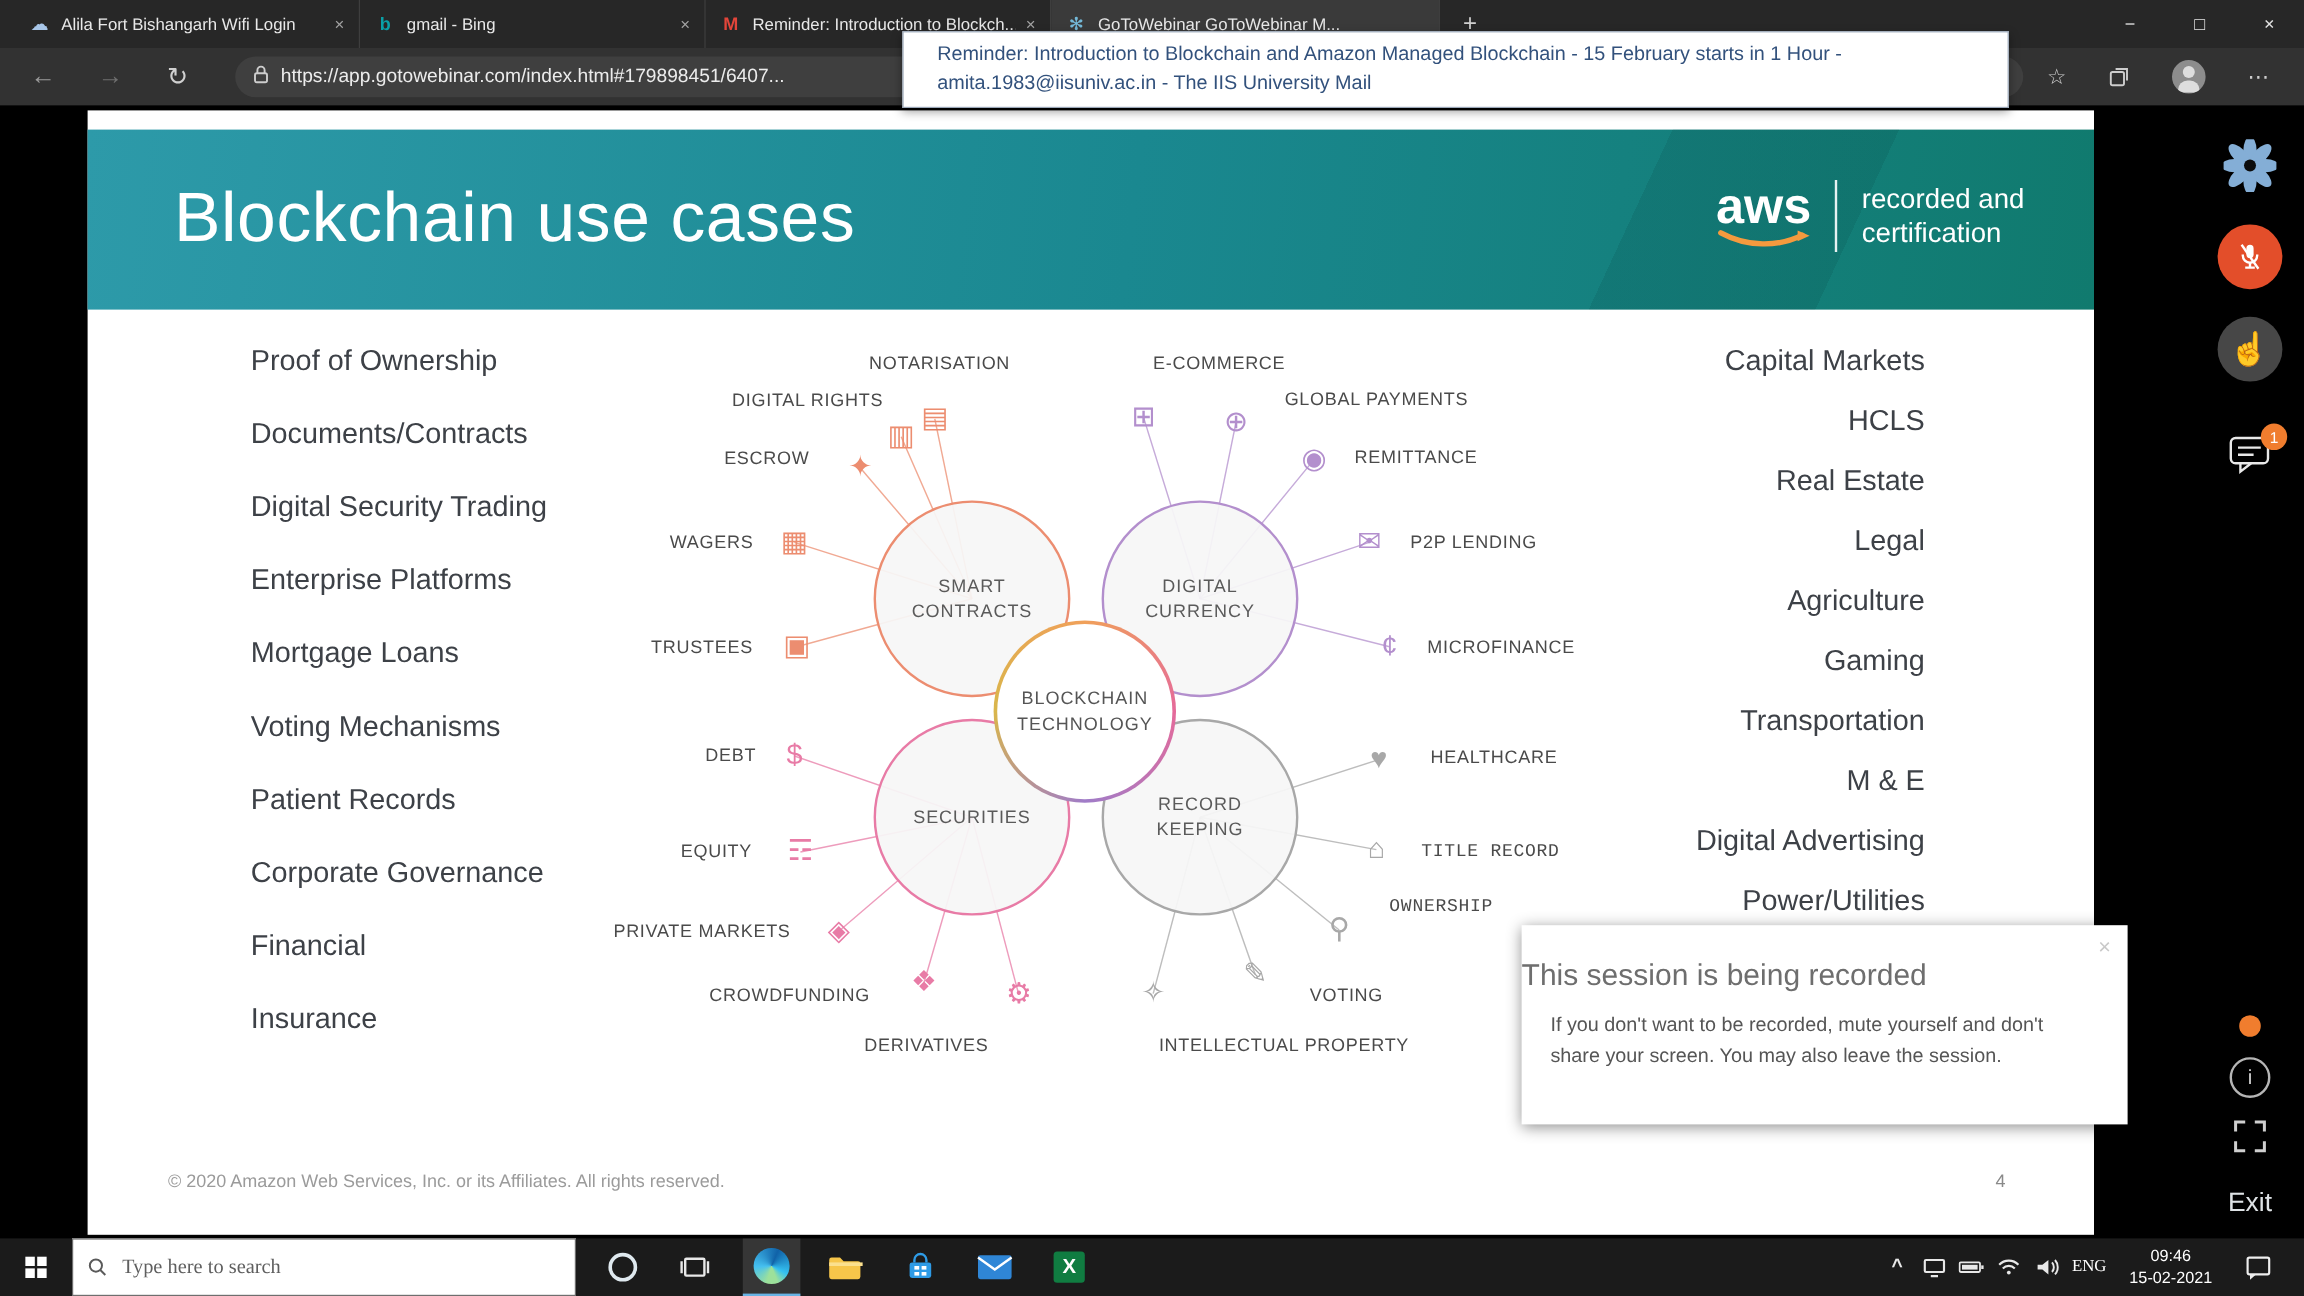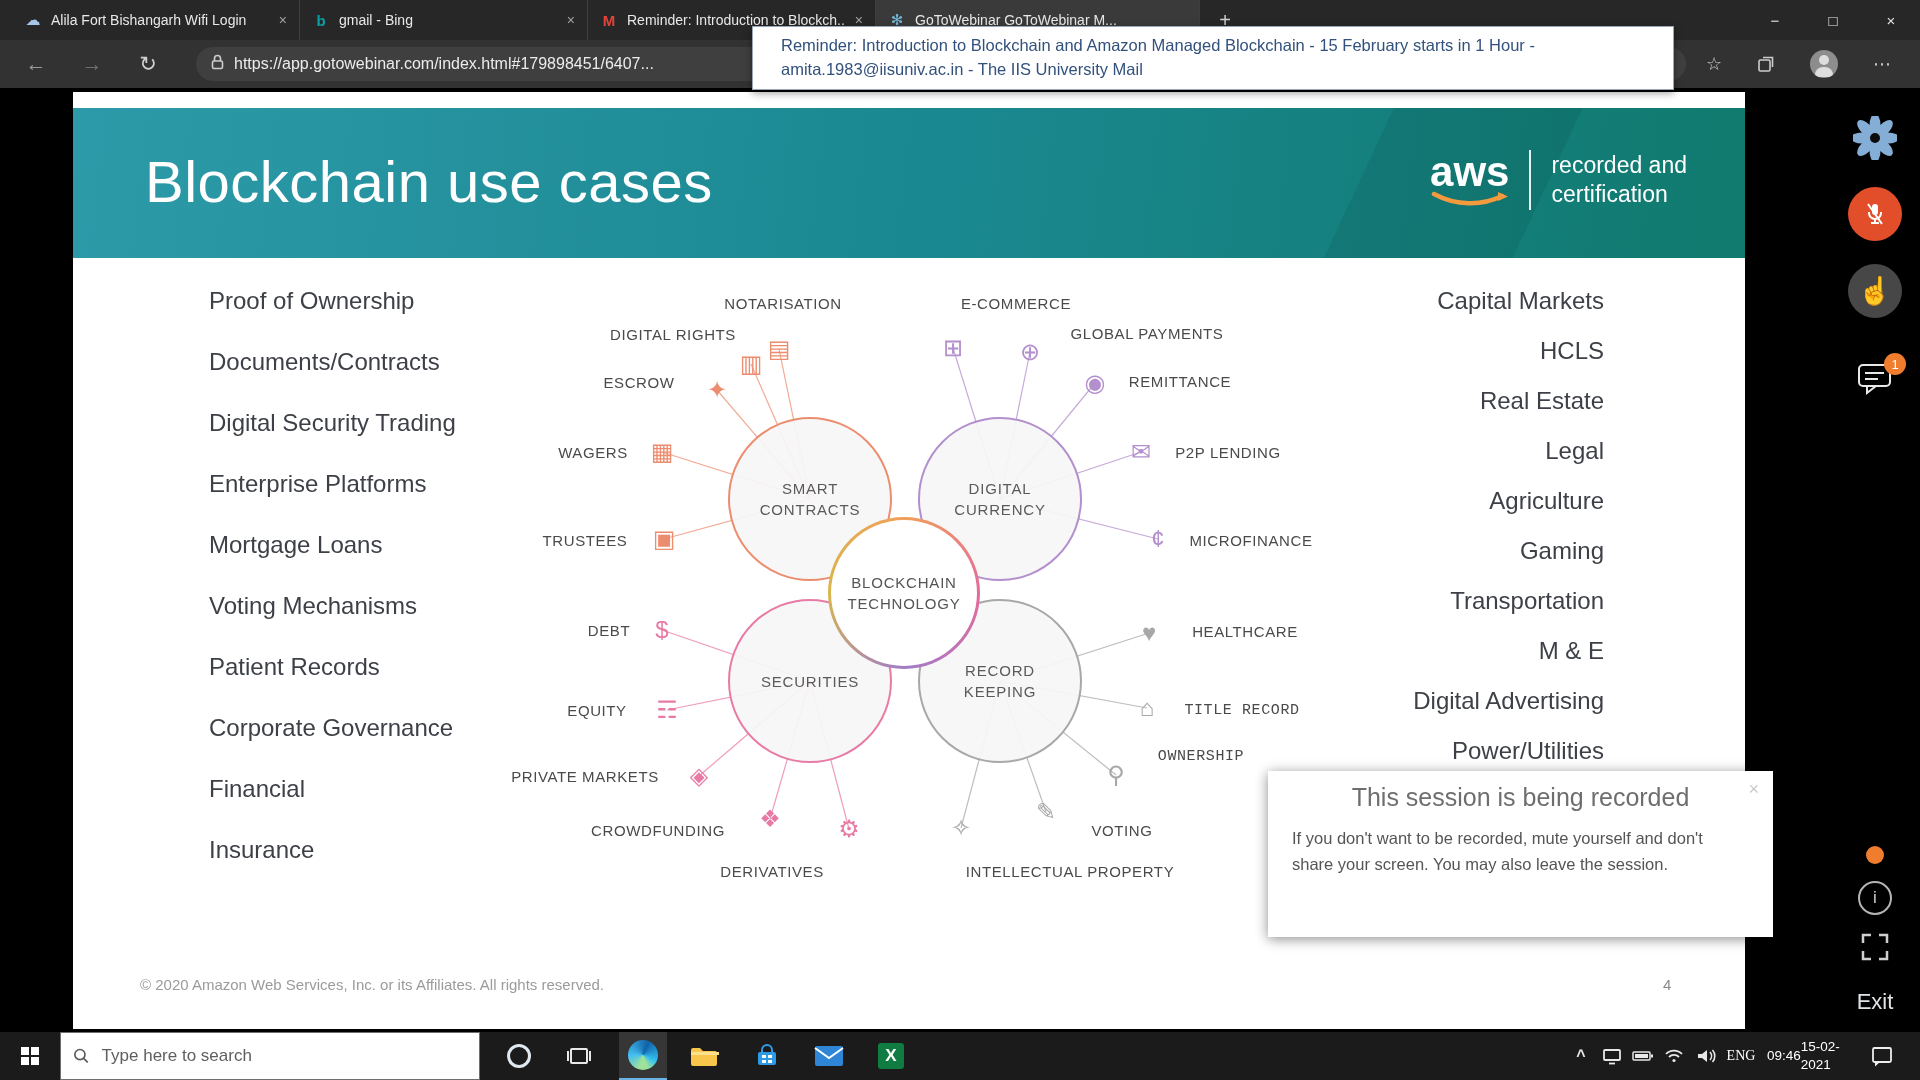--- a/index.html
+++ b/index.html
@@ -77,40 +77,40 @@
   .badge{position:absolute;left:54px;top:265px;width:22px;height:22px;border-radius:50%;background:#f07d2e;
          color:#fff;font-size:13px;display:flex;align-items:center;justify-content:center;z-index:6;}
   .recdot{position:absolute;left:36px;top:758px;width:18px;height:18px;border-radius:50%;background:#f07d2e;}
   .info{width:30px;height:30px;border-radius:50%;border:2px solid #b5b5b5;color:#cfcfcf;font-size:17px;
         display:flex;align-items:center;justify-content:center;}
   .exit{position:absolute;left:45px;top:901px;transform:translateX(-50%);color:#dfe3e6;font-size:22px;}
 
   .notice{position:absolute;left:1268px;top:683px;width:505px;height:166px;background:#fff;z-index:6;
           box-shadow:0 2px 12px rgba(0,0,0,.45);}
   .notice-close{position:absolute;right:14px;top:8px;color:#c9c9c9;font-size:18px;}
-  .notice-title{margin-top:12px;text-align:center;font-size:25px;color:#6e6e6e;}
+  .notice-title{margin-top:28px;text-align:left;font-size:25px;color:#6e6e6e;}
   .notice-body{margin:14px 40px 0 24px;font-size:16.5px;color:#555;line-height:1.55;}
 
   
   .taskbar{position:absolute;left:0;top:1032px;width:1920px;height:48px;background:#1b1b1b;z-index:60;}
   .tb-start{position:absolute;left:0;top:0;width:60px;height:48px;display:flex;align-items:center;justify-content:center;}
   .tb-search{position:absolute;left:60px;top:0;width:420px;height:48px;background:#fff;border:1px solid #6e6e6e;
              box-sizing:border-box;display:flex;align-items:center;gap:10px;padding:0 12px;}
   .tb-search input{border:none;outline:none;background:transparent;font-size:17px;color:#333;width:100%;
-             font-family:Liberation Sans, sans-serif;}
+             font-family:Liberation Serif, serif;}
   .tb-search input::placeholder{color:#5f5f5f;}
   .tb-ic{position:absolute;top:0;width:48px;height:48px;display:flex;align-items:center;justify-content:center;}
   .tb-ic.open{background:rgba(255,255,255,.12);border-bottom:2px solid #69b4e5;box-sizing:border-box;}
   .cortana{width:24px;height:24px;border-radius:50%;border:3px solid #dfe9ef;box-sizing:border-box;}
   .edge-ball{width:30px;height:30px;border-radius:50%;
              background:conic-gradient(from 160deg,#9de19b 0 10%,#45c0f0 30%,#1062a8 62%,#35c1f1 88%,#9de19b 100%);}
   .excel{width:26px;height:26px;background:#107c41;border-radius:3px;color:#fff;font-weight:700;font-size:17px;
          display:flex;align-items:center;justify-content:center;}
   .tray-txt{color:#fff;font-size:14px;}
-  .clock{position:absolute;left:1767px;top:0;width:84px;height:48px;display:flex;flex-direction:row;
+  .clock{position:absolute;left:1767px;top:0;width:84px;height:48px;display:flex;flex-direction:column;
          align-items:center;justify-content:center;color:#fff;font-size:13.5px;line-height:1.3;}
   .chev{color:#e8e8e8;font-size:16px;font-weight:700;}
 </style>
 </head>
 <body>
 
 <div class="screen">
 
   <div class="tabbar">
     <div class="tab" style="left:12px;width:288px;">

